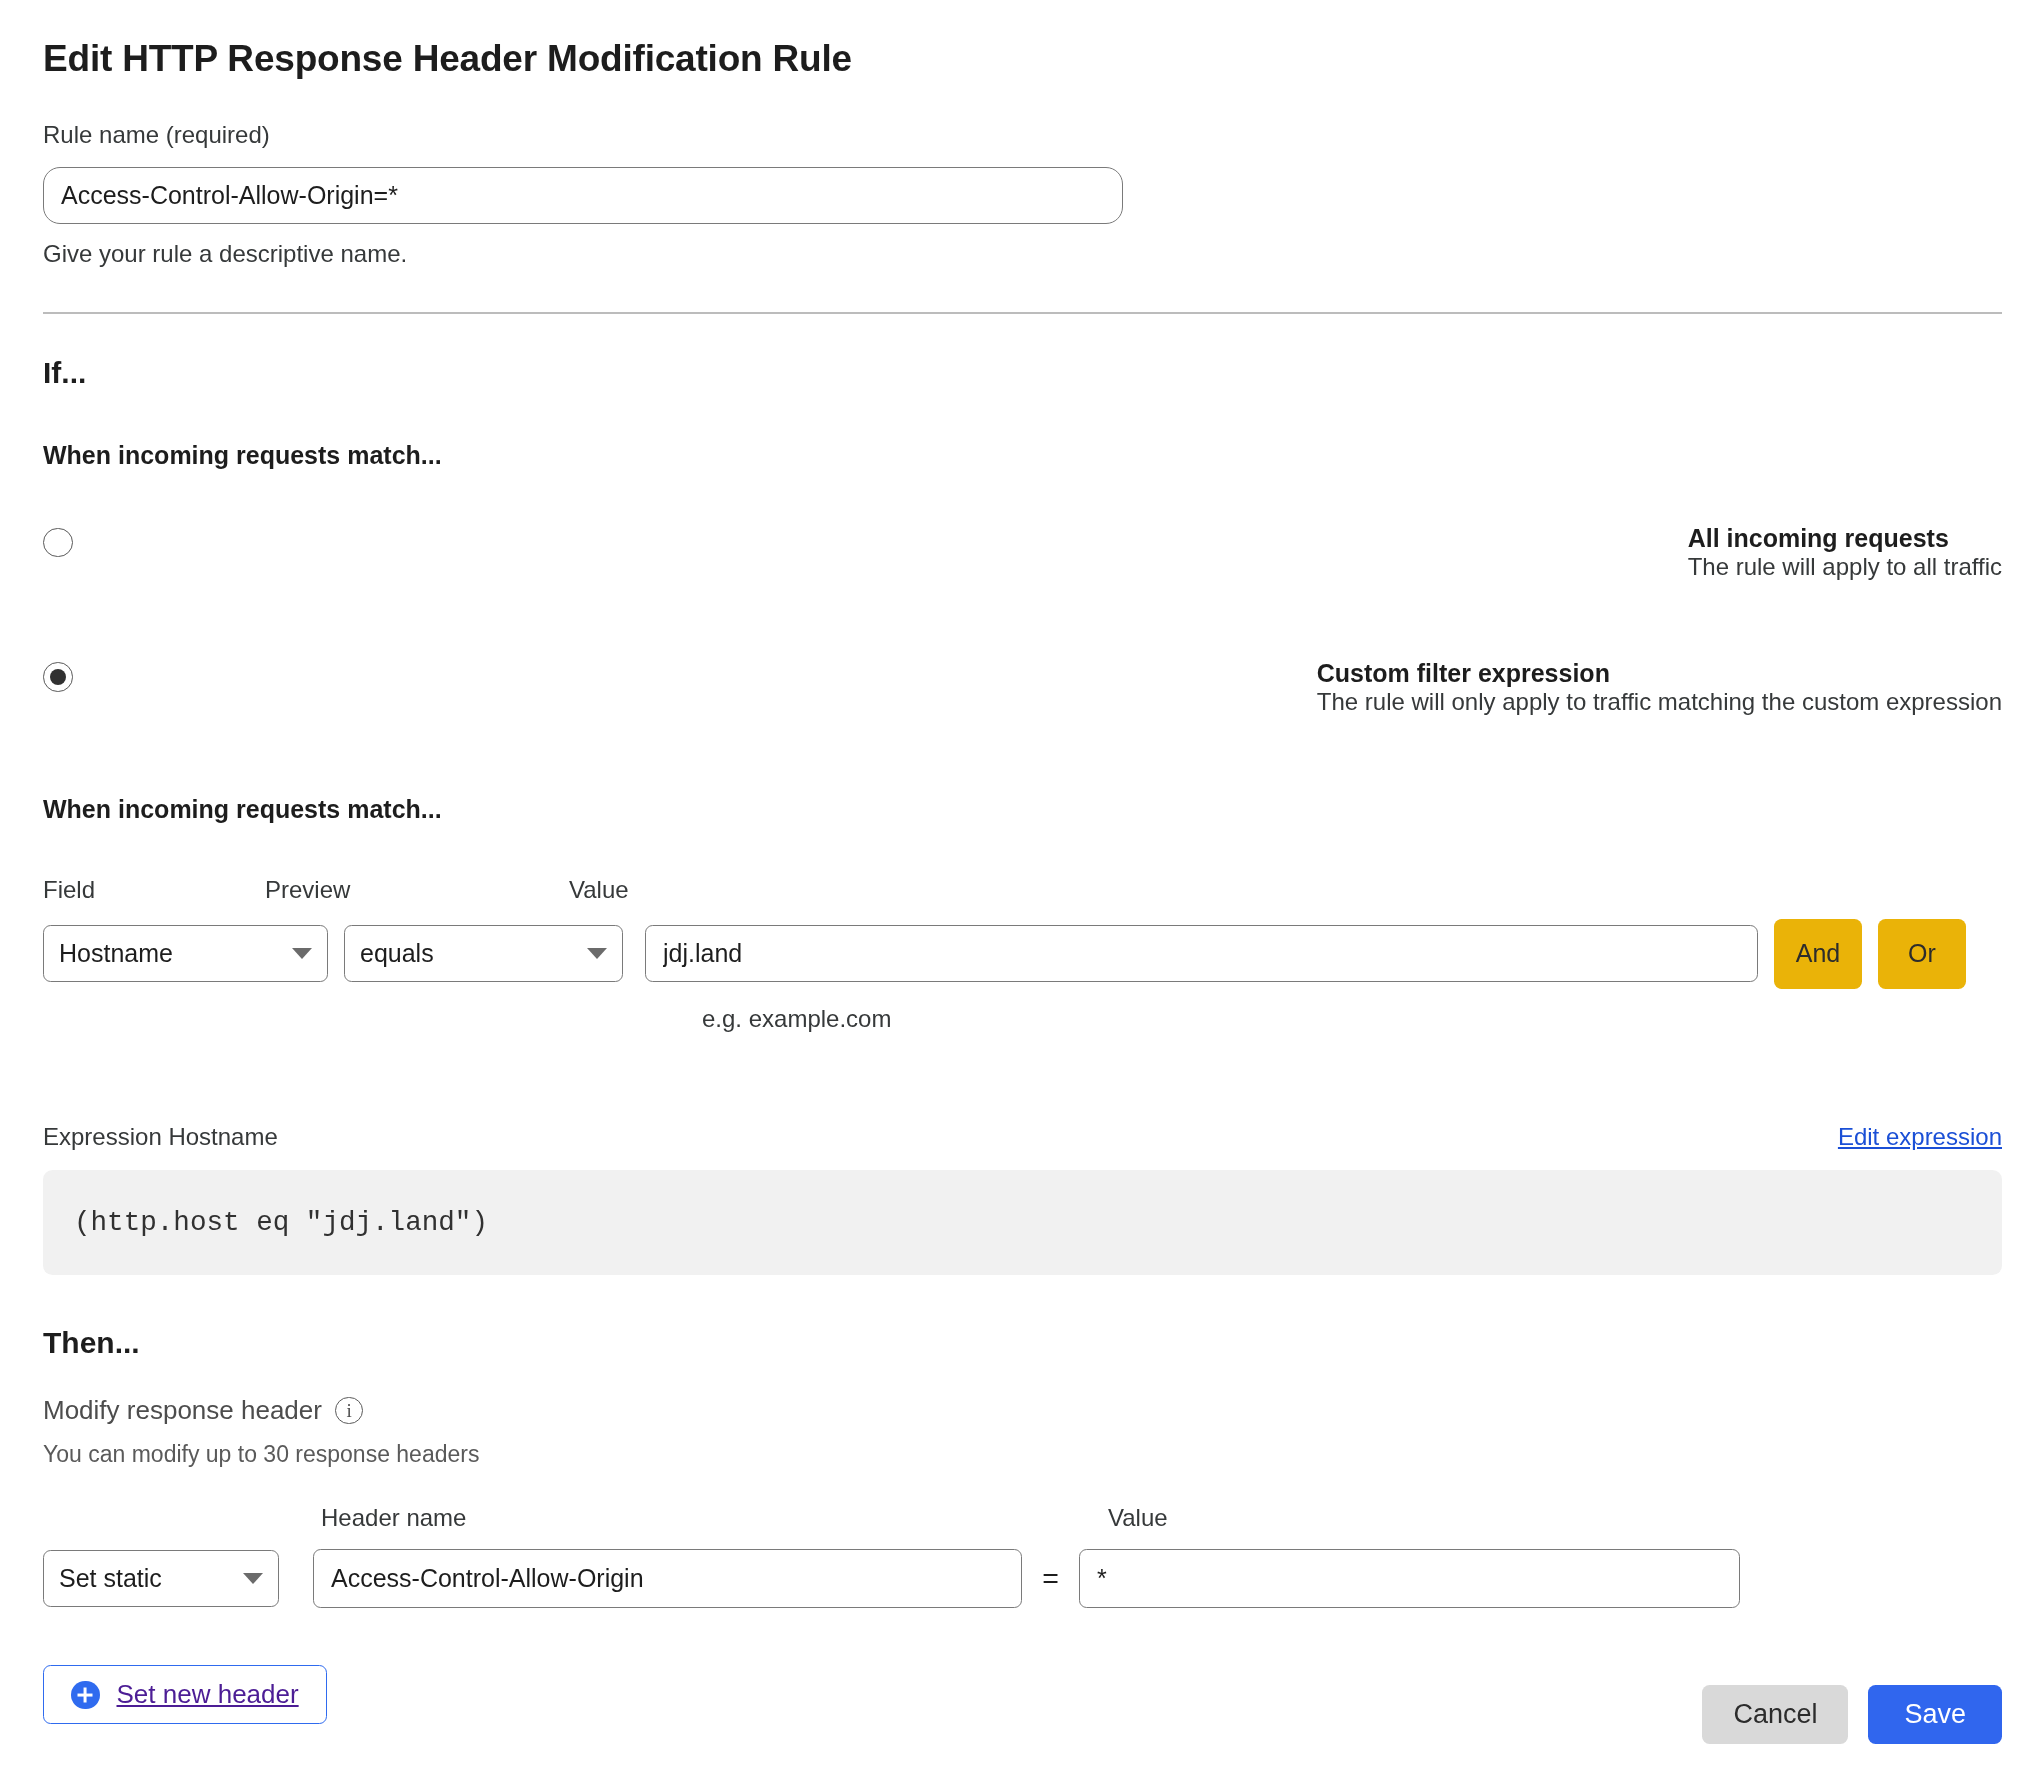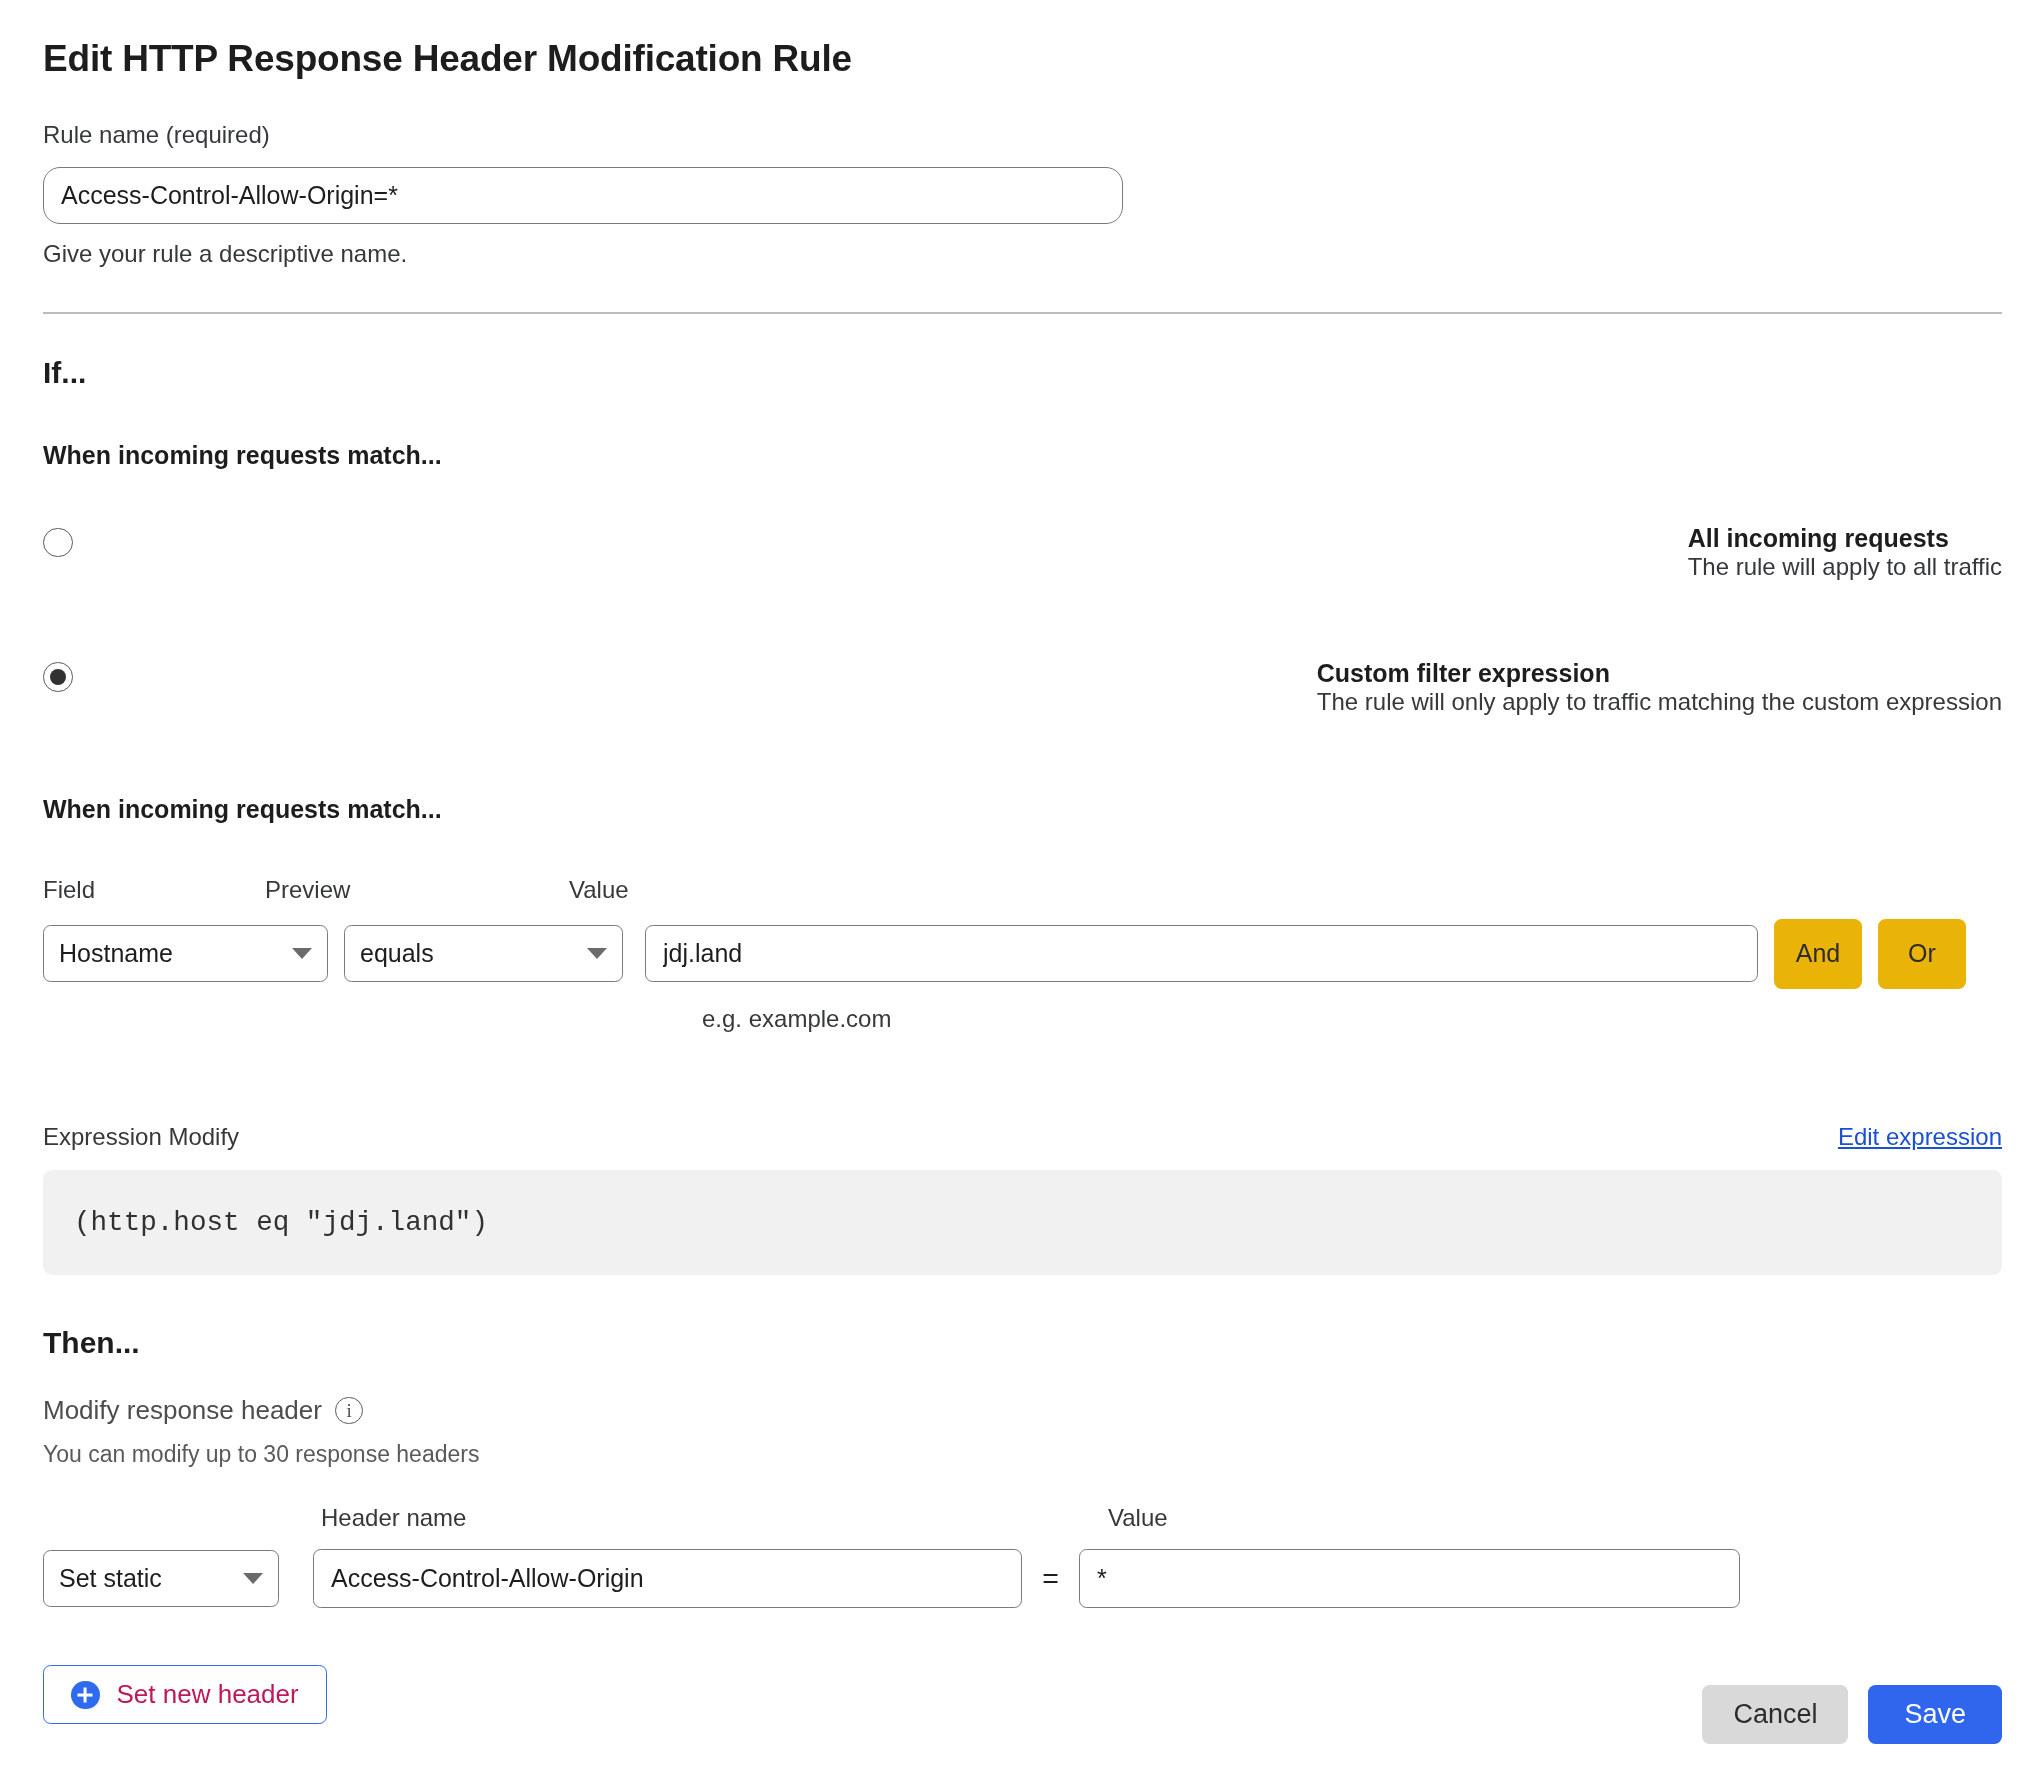--- a/index.html
+++ b/index.html
@@ -325,24 +325,25 @@
   .set-new-header-btn {
     margin-top: 57px;
     height: 59px;
     display: inline-flex;
     align-items: center;
     gap: 17px;
     padding: 0 27px;
     border: 1.9px solid #2f6bef;
     border-radius: 7.6px;
     background: #fff;
-    color: #be185d;
+    color: #4c1d95;
     font-size: 26px;
     font-family: "Liberation Sans", sans-serif;
     cursor: pointer;
+    text-decoration: underline;
   }
   .plus-icon {
     width: 28.5px;
     height: 28.5px;
     border-radius: 50%;
     background: #2f6bef;
     position: relative;
     flex: 0 0 auto;
   }
   .plus-icon::before, .plus-icon::after {
@@ -456,21 +457,21 @@
       <button class="logic-btn">And</button>
       <button class="logic-btn">Or</button>
     </div>
 
     <div class="value-helper">e.g. example.com</div>
   </div>
 
   
   <div class="expr-block">
     <div class="expr-head">
-      <div class="expr-label">Expression Modify</div>
+      <div class="expr-label">Expression Hostname</div>
       <a class="expr-edit-link">Edit expression</a>
     </div>
     <div class="expr-box">
       <code class="expr-code">(http.host eq "jdj.land")</code>
     </div>
   </div>
 
   
   <h2 class="section-heading then-heading">Then...</h2>
 

